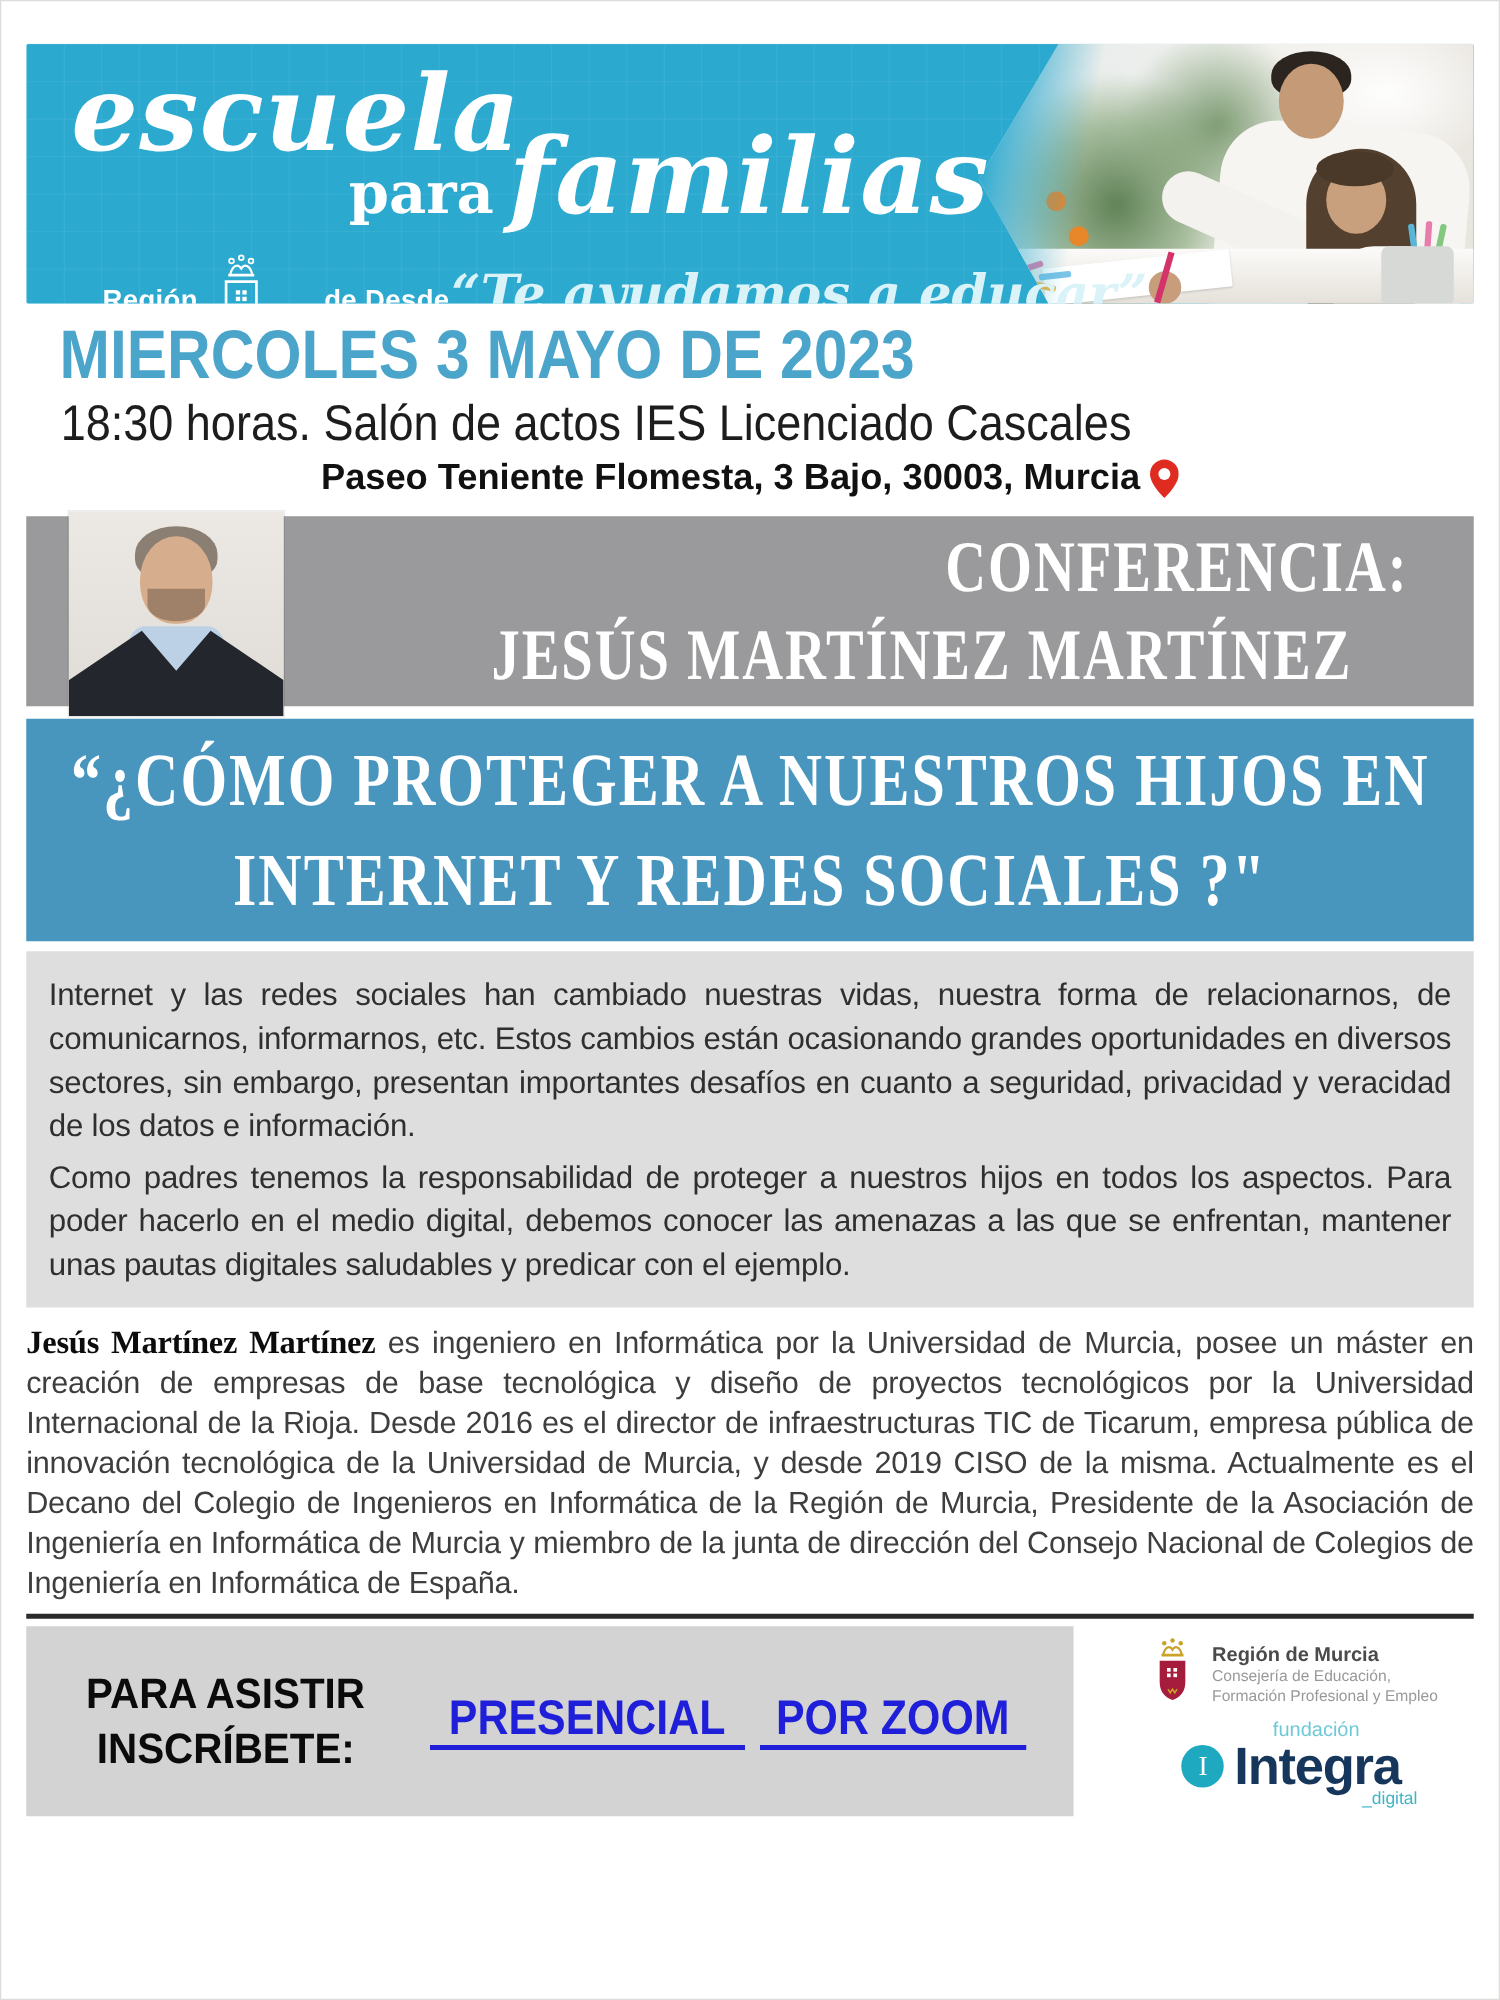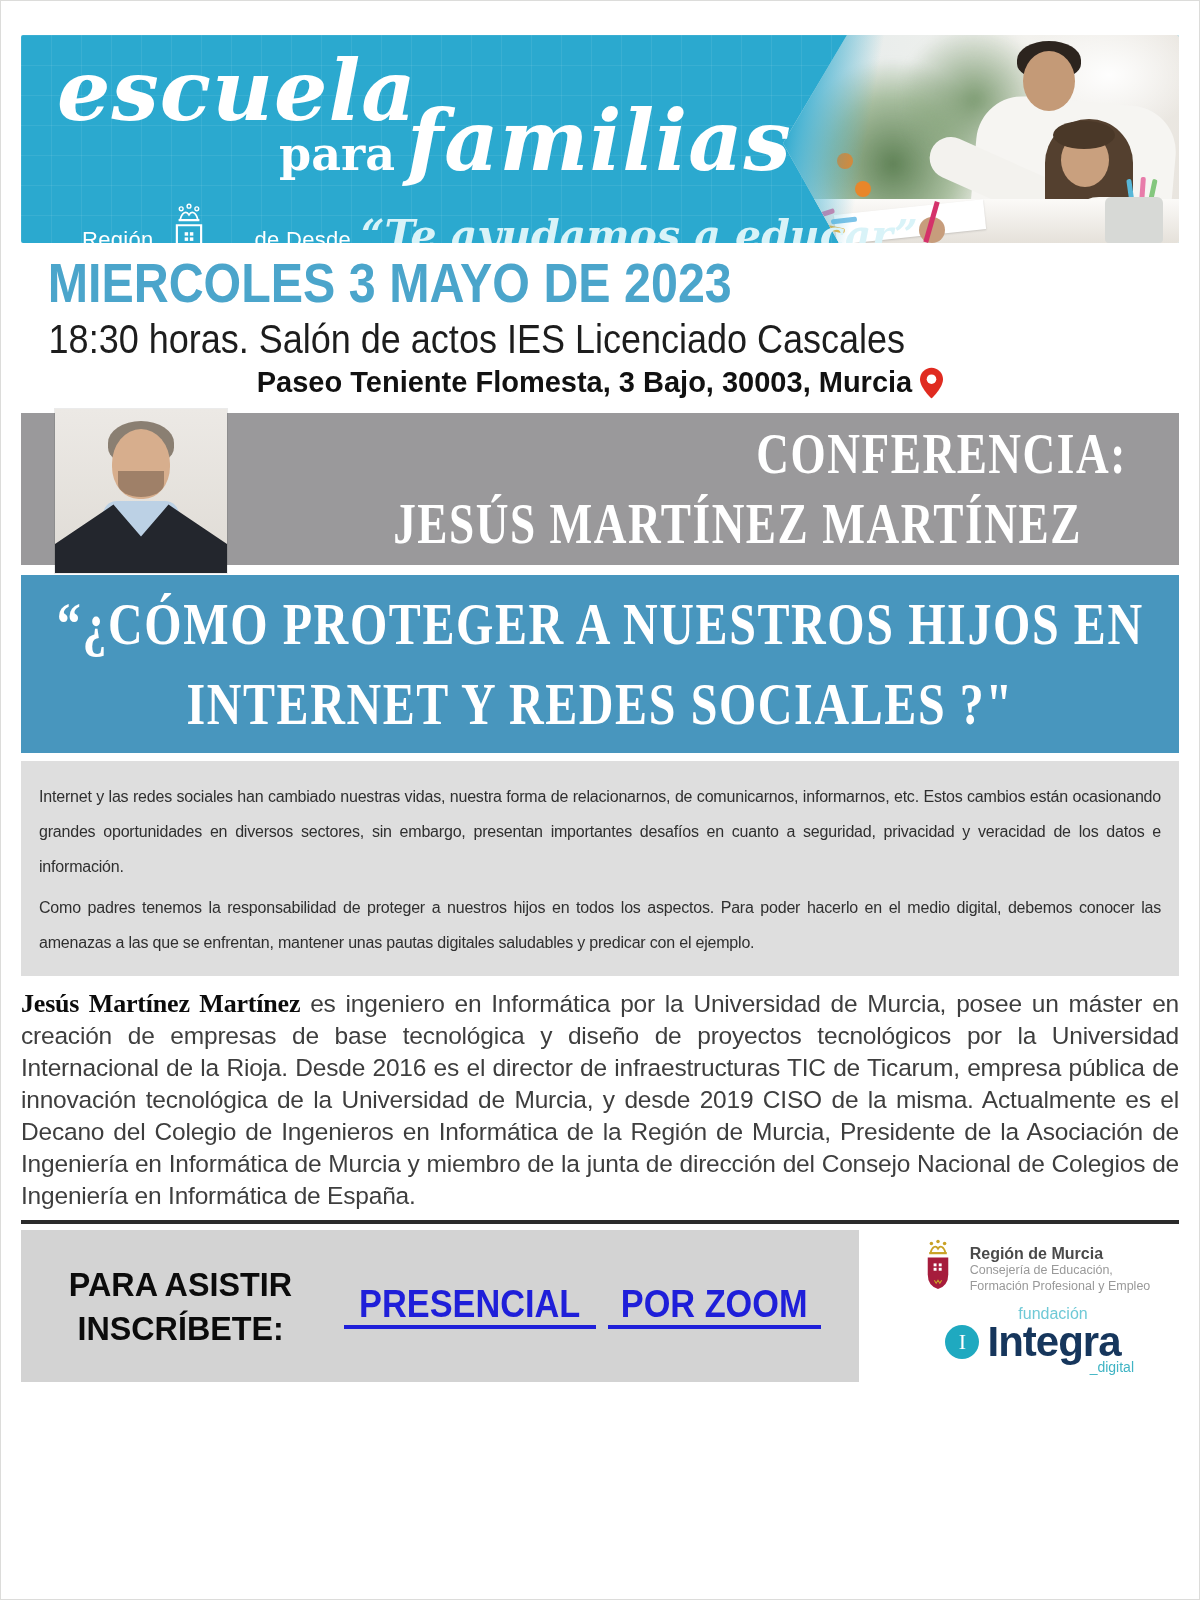--- a/index.html
+++ b/index.html
@@ -32,21 +32,21 @@
   .brand2 .familias {
     font-family:"DejaVu Serif","Liberation Serif",serif;
     font-style:italic; font-weight:700; font-size:84px; color:#fff; letter-spacing:1px;
   }
   .tagline {
     position:absolute; left:340px; top:176px;
     font-family:"DejaVu Serif","Liberation Serif",serif;
     font-style:italic; font-weight:700; font-size:41px; color:#D9F3F8;
   }
   .murcia-white { position:absolute; left:30px; top:166px; display:flex; align-items:center; gap:9px; }
-  .murcia-white .wtxt { color:#fff; font-weight:400; font-size:22px; letter-spacing:.3px;padding-left:31px; }
+  .murcia-white .wtxt { color:#fff; font-weight:700; font-size:22px; letter-spacing:.3px;padding-left:31px; }
 
   
   .photo {
     position:absolute; right:0; top:0; width:400px; height:100%;
     clip-path:polygon(17% 0, 100% 0, 100% 100%, 15% 100%, 1% 52%);
   }
   .photo .room { position:absolute; inset:0; background:linear-gradient(105deg,#e3eaea 0%,#f3f2ee 55%,#e8e4de 100%); }
   .photo .glow { position:absolute; right:-20px; top:-20px; width:180px; height:120px;
     background:radial-gradient(closest-side, rgba(255,255,255,.95), transparent); }
   .photo .plant { position:absolute; left:14px; top:24px; width:200px; height:210px; filter:blur(3px);
@@ -103,21 +103,21 @@
 
   
   .band { margin:10px 20px 0 20px; height:178px; background:#4896BE;
     display:flex; flex-direction:column; justify-content:space-evenly; align-items:center; }
   .band-line { font-family:"Liberation Serif","DejaVu Serif",serif; font-weight:700;
     color:#fff; font-size:60px; letter-spacing:2px; line-height:1; }
   .band-line .cond { transform:scaleX(.8); }
 
   
   .desc { margin:8px 20px 0 20px; background:#DEDEDE; padding:12px 18px 10px 18px; }
-  .desc p { font-size:16px; line-height:35px; color:#2f2f2f; text-align:justify; margin:6px 0; letter-spacing:-.2px; }
+  .desc p { font-size:25px; line-height:35px; color:#2f2f2f; text-align:justify; margin:6px 0; letter-spacing:-.2px; }
 
   
   .bio { margin:6px 20px 0 20px; padding:6px 0 0 0; }
   .bio p { font-size:24.5px; line-height:32px; color:#3e3e3e; text-align:justify; letter-spacing:-.2px; }
   .bio .name { font-family:"Liberation Serif","DejaVu Serif",serif; font-weight:700; color:#0c0c0c; font-size:26px; }
 
   
   .rule { margin:8px 20px 0 20px; height:4px; background:#2b2b2b; }
   .footer { margin:6px 20px 0 20px; height:152px; display:flex; }
   .cta-bar { flex:0 0 838px; background:#D3D3D3; display:flex; align-items:center; padding:0 26px 0 42px;gap:34px; }

